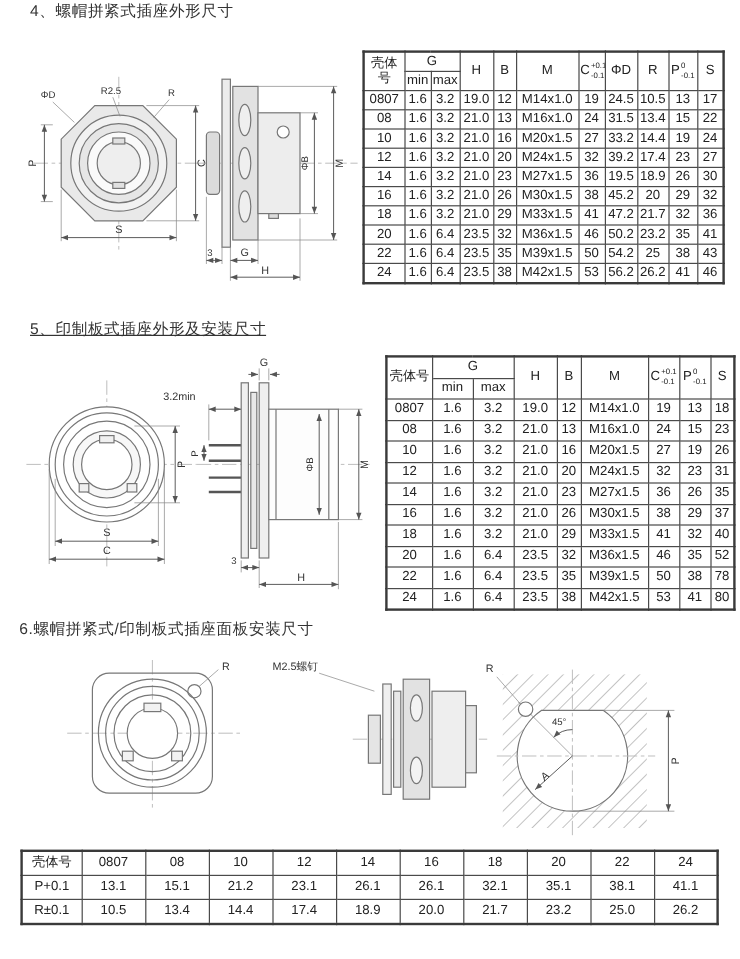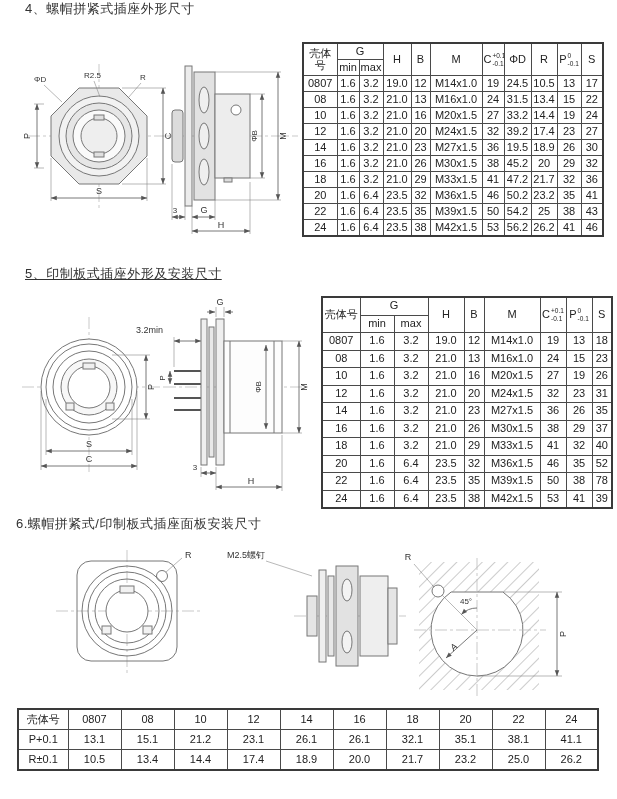--- a/index.html
+++ b/index.html
@@ -514,21 +514,21 @@
       </tr>
       <tr>
         <td>24</td>
         <td>1.6</td>
         <td>6.4</td>
         <td>23.5</td>
         <td>38</td>
         <td>M42x1.5</td>
         <td>53</td>
         <td>41</td>
-        <td>39</td>
+        <td>80</td>
       </tr>
     </tbody>
 </table>
 
 <div class="abs sec-title" style="left:16px; top:515px;">6.螺帽拼紧式/印制板式插座面板安装尺寸</div>
 
 <svg class="abs" style="left:14px; top:546px;" width="592" height="160" viewBox="0 0 592 160">
   <defs>
     <pattern id="hatch" width="9" height="9" patternUnits="userSpaceOnUse" patternTransform="rotate(45)">
       <line x1="0" y1="0" x2="0" y2="9" stroke="#9a9a9a" stroke-width="1"></line>

